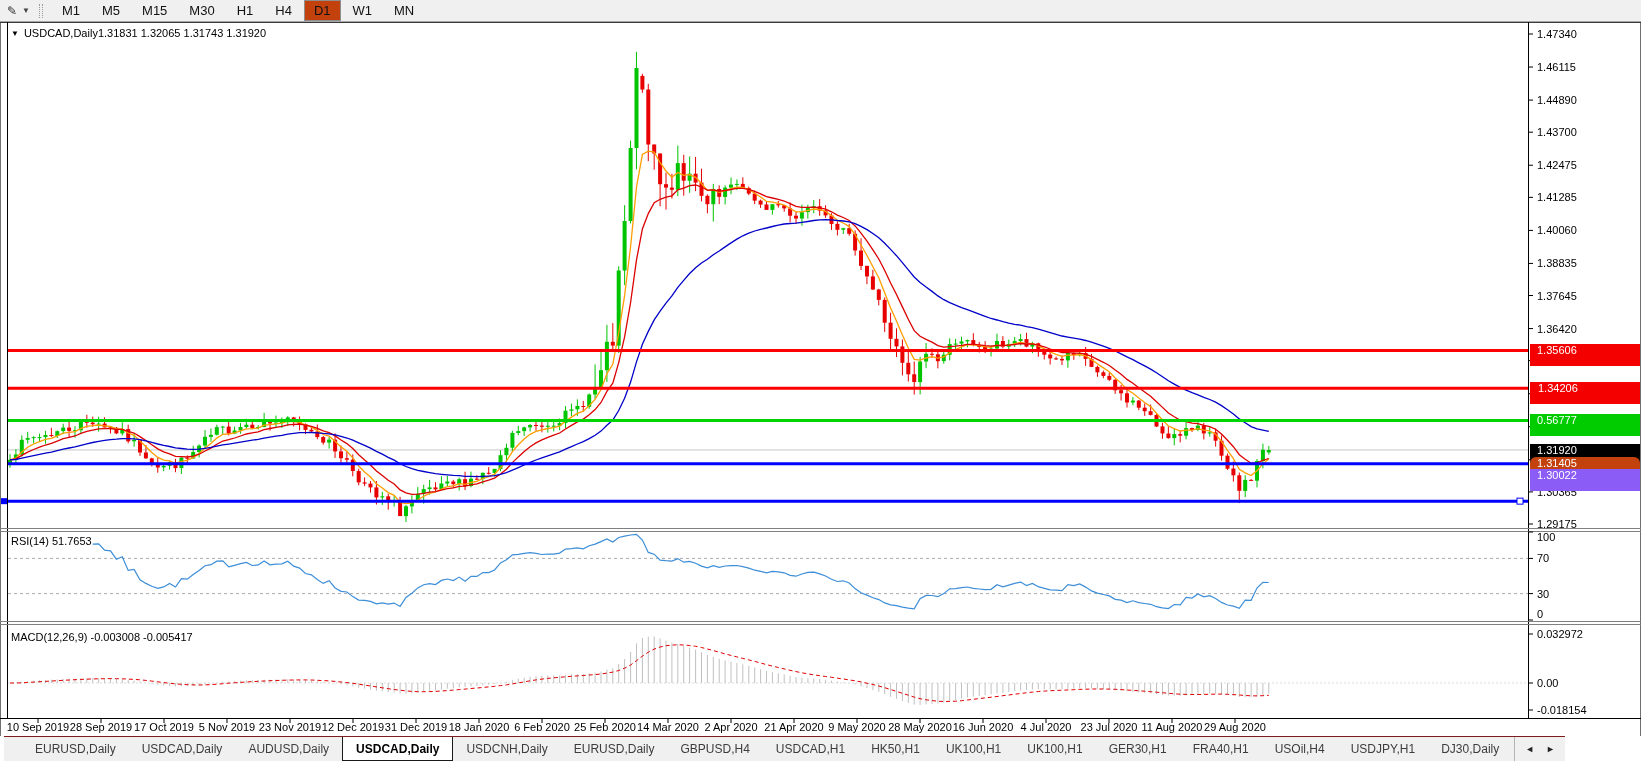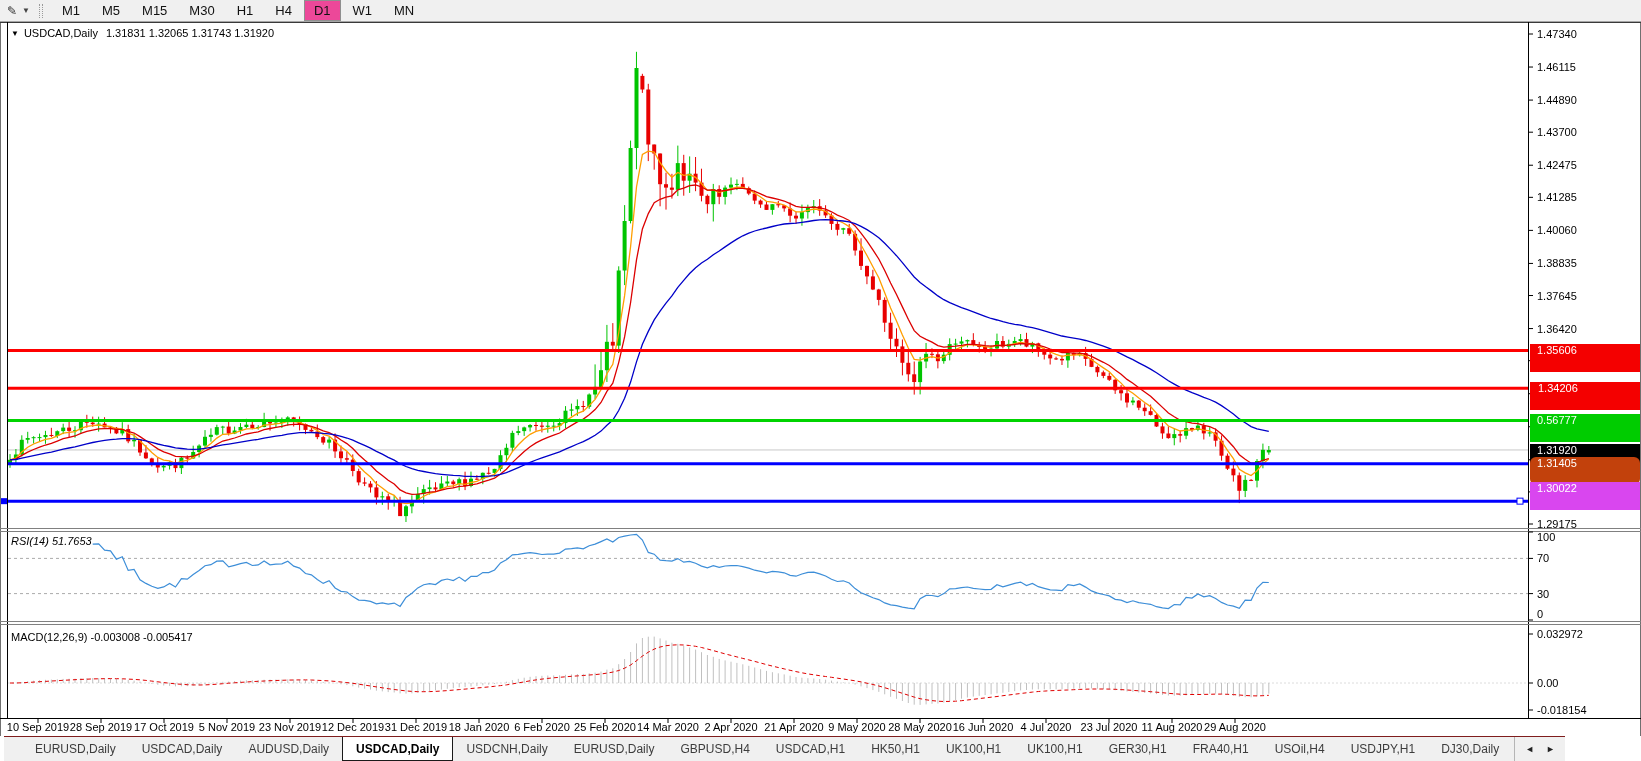--- a/index.html
+++ b/index.html
@@ -6,35 +6,35 @@
   html,body{width:1641px;height:761px;background:#fff;font-family:"Liberation Sans",sans-serif;overflow:hidden;position:relative;}
   svg text{font-family:"Liberation Sans",sans-serif;}
 
   
   #toolbar{position:absolute;top:0;left:0;width:1641px;height:22px;background:#f0f0f0;border-bottom:1px solid #a6a6a6;display:flex;align-items:center;z-index:6;}
   .tool-icon{width:18px;height:18px;margin-left:3px;display:flex;align-items:center;justify-content:center;font-size:12px;color:#2a2a2a;}
   .caret{font-size:8px;color:#444;margin:0 5px 0 1px;}
   .grip{width:4px;height:14px;margin:0 8px 0 4px;border-left:1px dotted #9a9a9a;border-right:1px dotted #9a9a9a;}
   #tf-buttons{display:flex;height:100%;align-items:center;}
   .tf{font-size:13px;color:#111;padding:2px 9px;margin:0 1px;border:1px solid transparent;cursor:default;}
-  .tf.active{background:#ec4899;border:1px solid #8f8f8f;}
+  .tf.active{background:#c2410c;border:1px solid #8f8f8f;}
 
   
   #chart-svg{position:absolute;top:0;left:0;z-index:1;}
 
   
   .overlay{position:absolute;z-index:3;font-size:11px;color:#000;white-space:nowrap;}
   #chart-title{top:27px;left:11px;}
   #chart-title .tri{font-size:8px;vertical-align:1px;margin-right:5px;color:#000;}
-  #chart-title .ohlc{margin-left:8px;}
-  #rsi-label{top:535px;left:11px;font-style:italic;}
+  #chart-title .ohlc{}
+  #rsi-label{top:535px;left:11px;}
   #macd-label{top:631px;left:11px;}
 
   
-  .badge{position:absolute;left:1530px;width:110px;height:28px;z-index:4;color:#fff;font-size:11px;line-height:13px;padding-left:7px;}
+  .badge{position:absolute;left:1530px;width:110px;height:22px;z-index:4;color:#fff;font-size:11px;line-height:13px;padding-left:7px;}
 
   
   #tabbar{position:absolute;left:4px;top:736px;width:1561px;height:25px;background:#f0f0f0;border-top:1px solid #7f1d1d;display:flex;z-index:6;}
   #tabs{display:flex;flex:1;height:100%;align-items:stretch;overflow:hidden;padding-left:18px;}
   .tab{display:flex;align-items:center;padding:0 13px;font-size:12px;color:#3d3d3d;cursor:default;}
   .tab.active{background:#fff;border:1px solid #1a1a1a;border-top:1px solid #fff;margin-top:-1px;font-weight:700;color:#000;}
   .sep{width:1px;height:13px;background:#aaa;align-self:center;}
   .tab-arrows{display:flex;align-items:center;padding:0 10px;gap:12px;font-size:9px;color:#222;border-left:1px solid #b5b5b5;}
   .tab-arrows span{cursor:default;}
 </style>
@@ -879,13 +879,13 @@
     <span>◄</span>
     <span>►</span>
   </div>
 </div>
 
 <div class="badge" style="top: 344px; background: rgb(244, 0, 0);">1.35606</div>
 <div class="badge" style="top: 381.8px; background: rgb(244, 0, 0); padding-left: 8px;">1.34206</div>
 <div class="badge" style="top: 414px; background: rgb(0, 204, 0);">0.56777</div>
 <div class="badge" style="top: 443.5px; background: #000000;">1.31920</div>
 <div class="badge" style="top: 457.3px; background: #c2410c; border-radius: 6px;">1.31405</div>
-<div class="badge" style="top: 482px; background: #d946ef;">1.30022</div>
+<div class="badge" style="top: 469px; background: #8b5cf6;">1.30022</div>
 
 </body></html>

